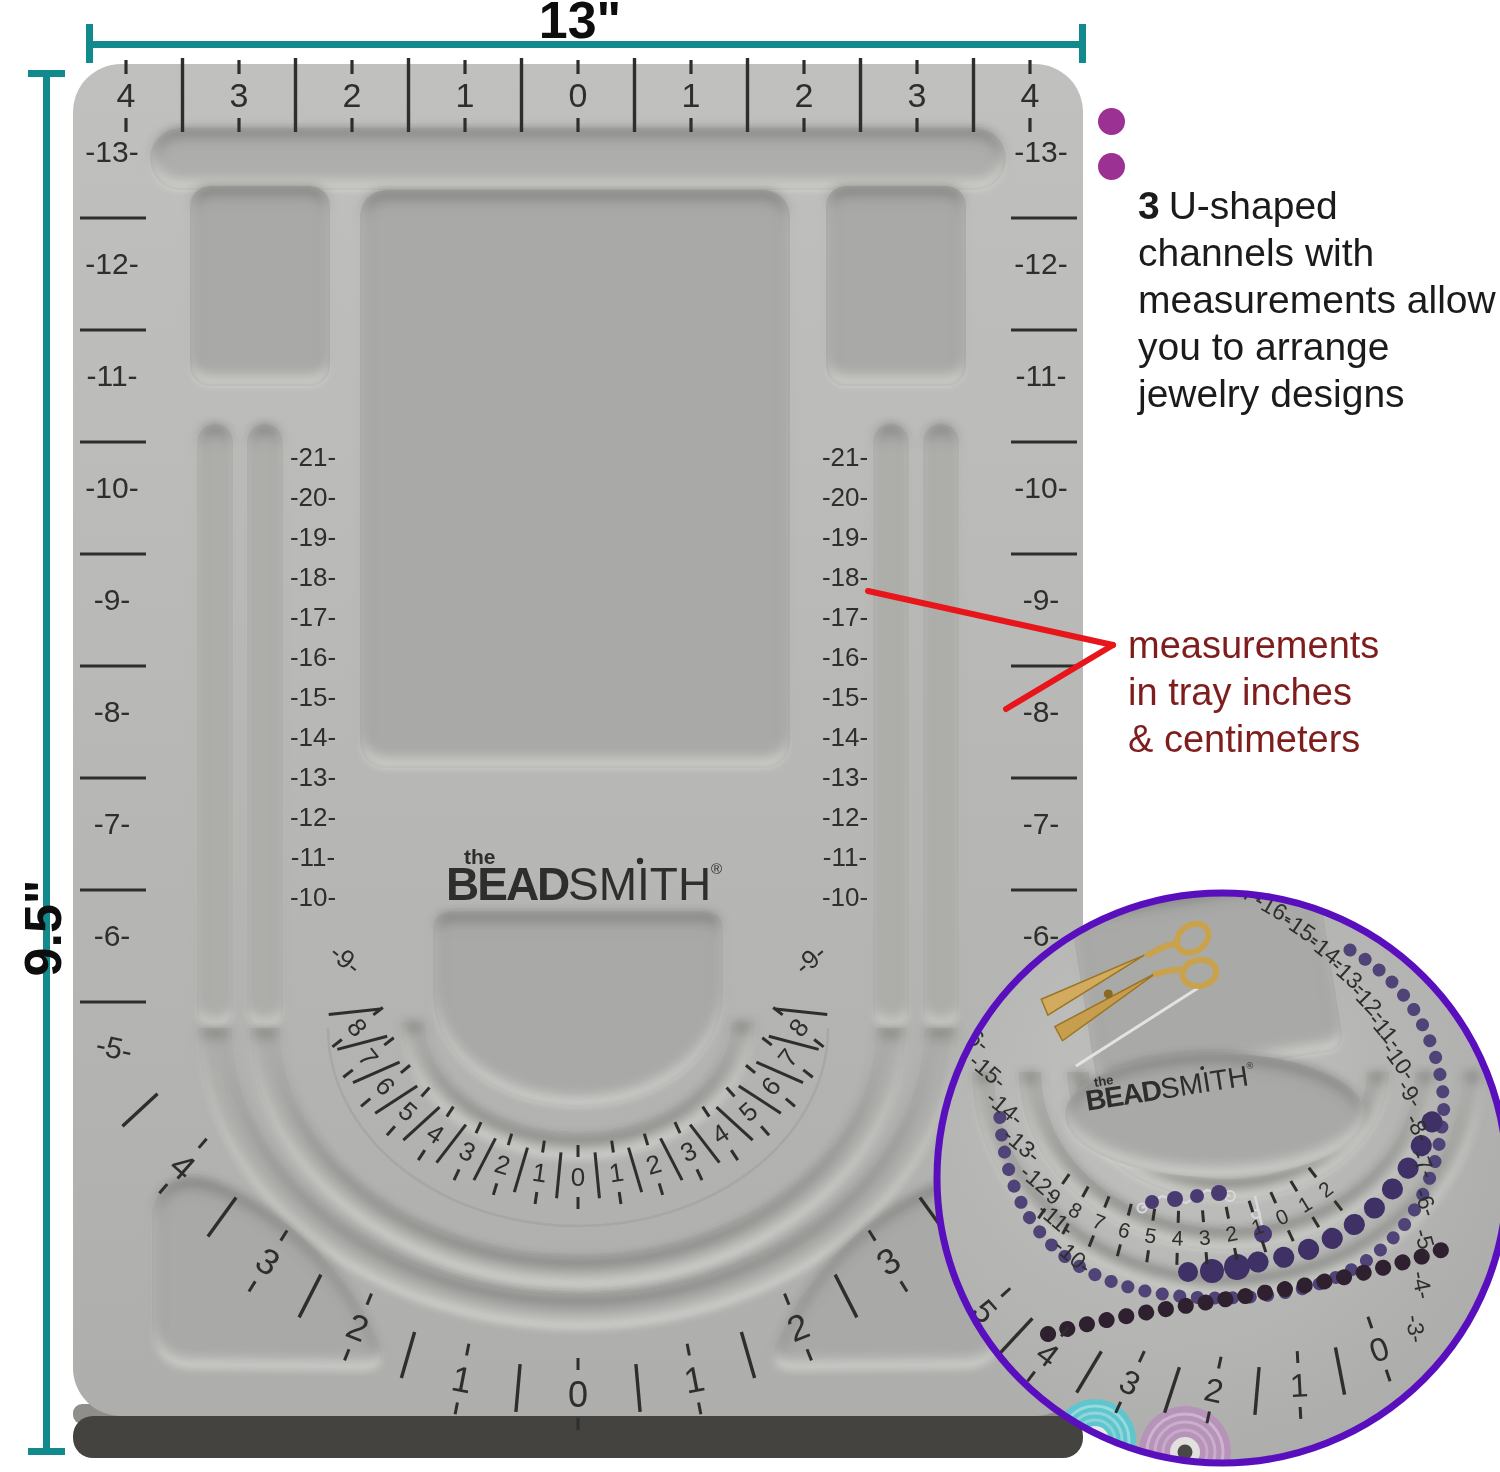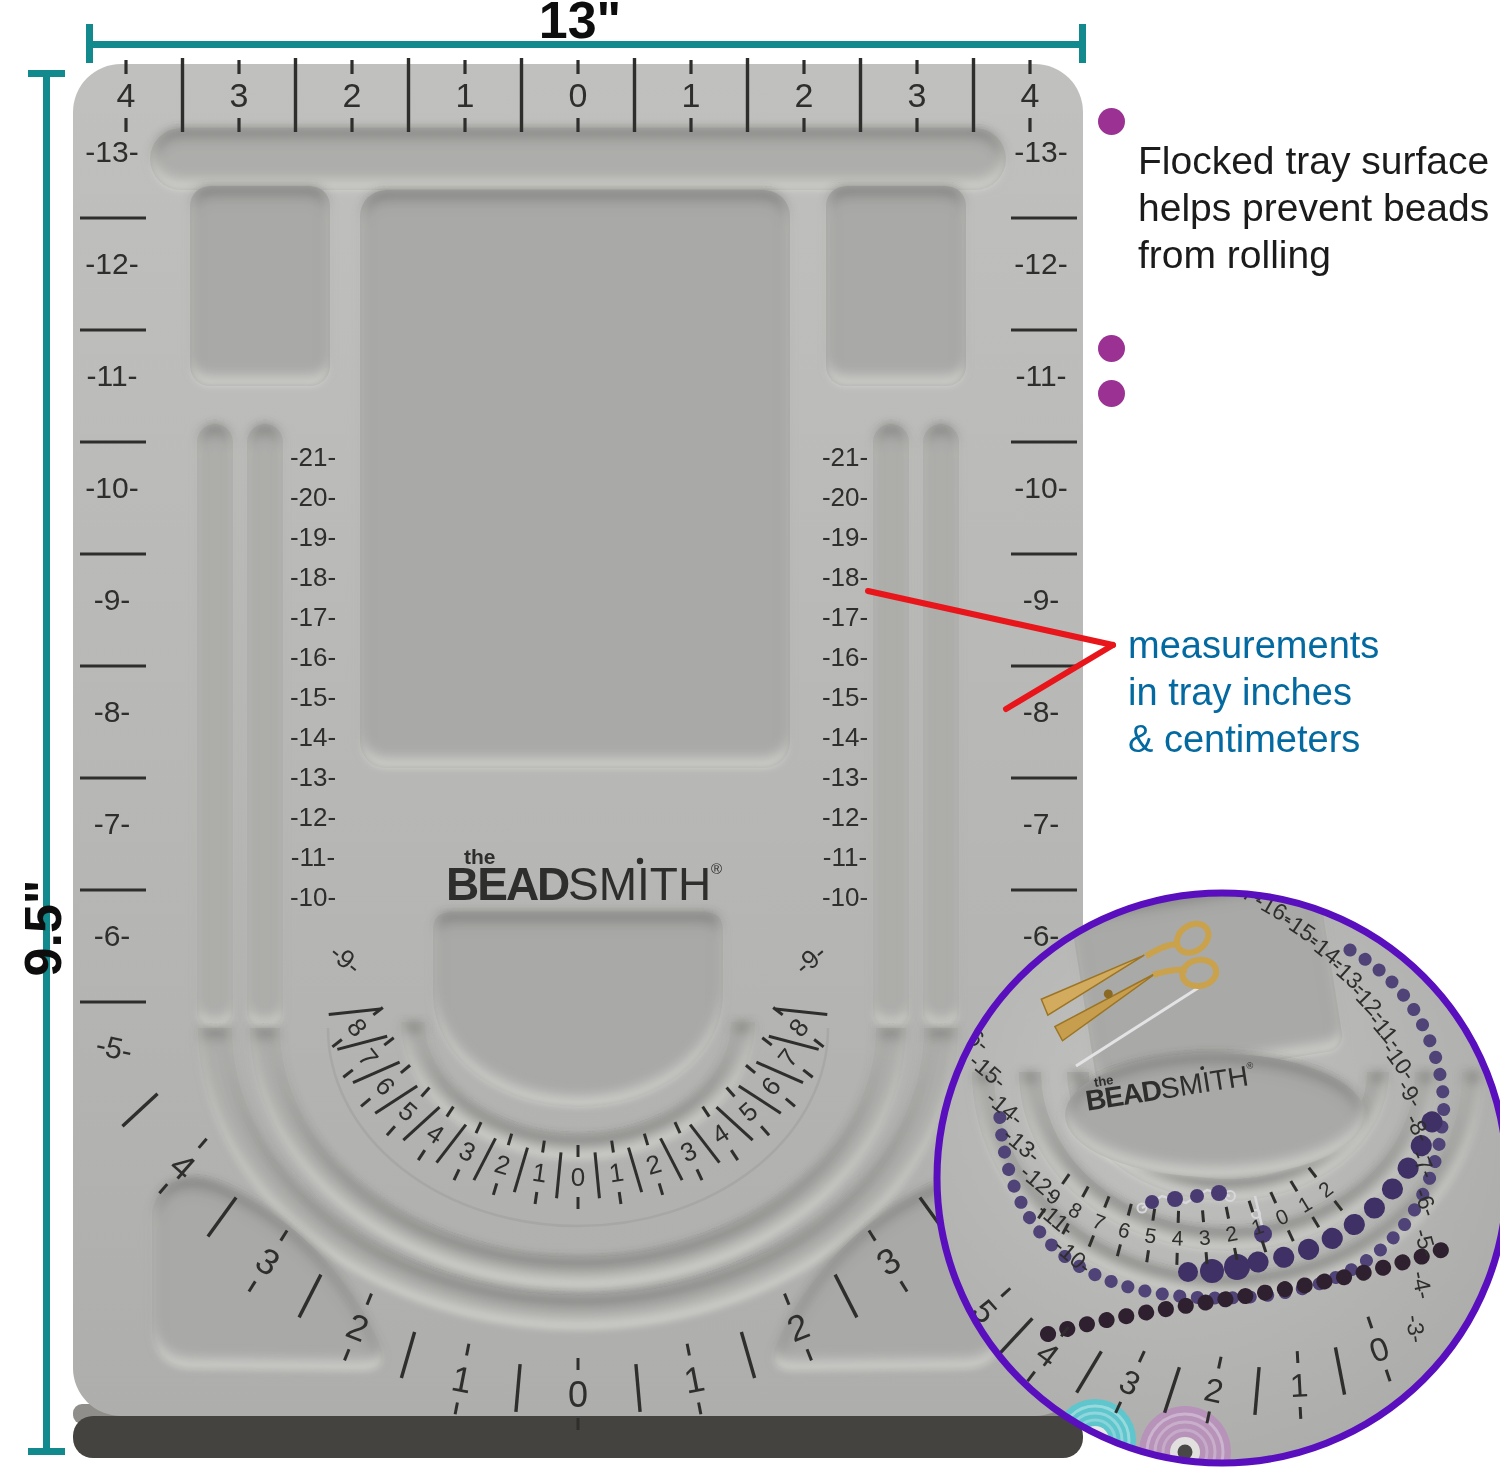--- a/index.html
+++ b/index.html
@@ -14,21 +14,21 @@
   .dimw{position:absolute;left:495px;top:-10px;width:170px;text-align:center;
         font-size:52px;font-weight:700;color:#0d0d0d;}
   .dimh{position:absolute;left:-42px;top:898px;width:170px;text-align:center;
         font-size:52px;font-weight:700;color:#0d0d0d;transform:rotate(-90deg);}
   .features{position:absolute;left:1098px;top:98px;width:400px;list-style:none;margin:0;padding:0;}
   .feature{display:flex;gap:13px;margin-bottom:8px;}
   .bullet{flex:0 0 27px;width:27px;height:27px;border-radius:50%;background:var(--bullet);margin-top:10px;}
   .ftext{font-size:39px;line-height:47px;color:#1b1b1b;width:366px;}
   .ftext b{font-weight:700;}
   .ftext b:not(:empty){margin-right:9px;}
-  .callout{position:absolute;left:1128px;top:622px;font-size:38px;line-height:47px;color:#0369a1;}
+  .callout{position:absolute;left:1128px;top:622px;font-size:38px;line-height:47px;color:#7f1d1d;}
 </style>
 </head>
 <body>
 
 <div class="canvas">
 
 <svg width="1500" height="1472" viewBox="0 0 1500 1472">
   <defs>
     <linearGradient id="boardGrad" x1="0" y1="0" x2="0" y2="1">
       <stop offset="0" stop-color="#c0c0be"></stop>
@@ -585,27 +585,24 @@
     <circle cx="1222" cy="1178" r="285" fill="none" style="stroke:var(--ring)" stroke-width="7"></circle>
   </g>
 </svg>
 
 <div class="dimw">13"</div>
 <div class="dimh">9.5"</div>
 
 <ul class="features">
   <li class="feature">
     <span class="bullet"></span>
-    <p class="ftext"><b></b><span>Flocked tray surface helps prevent beads from rolling</span></p>
   </li>
   <li class="feature">
     <span class="bullet"></span>
-  </li>
-  <li class="feature">
-    <span class="bullet"></span>
+    <p class="ftext"><b>3</b><span>U-shaped channels with measurements allow you to arrange jewelry designs</span></p>
   </li>
 </ul>
 
 <div class="callout">
   <div>measurements</div>
   <div>in tray inches</div>
   <div>&amp; centimeters</div>
 </div>
 
 </div>

